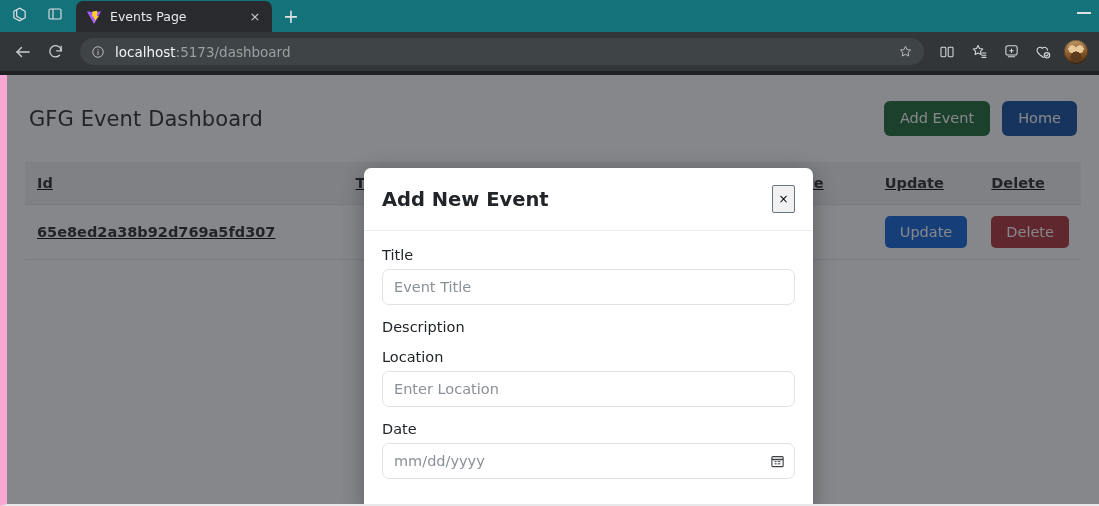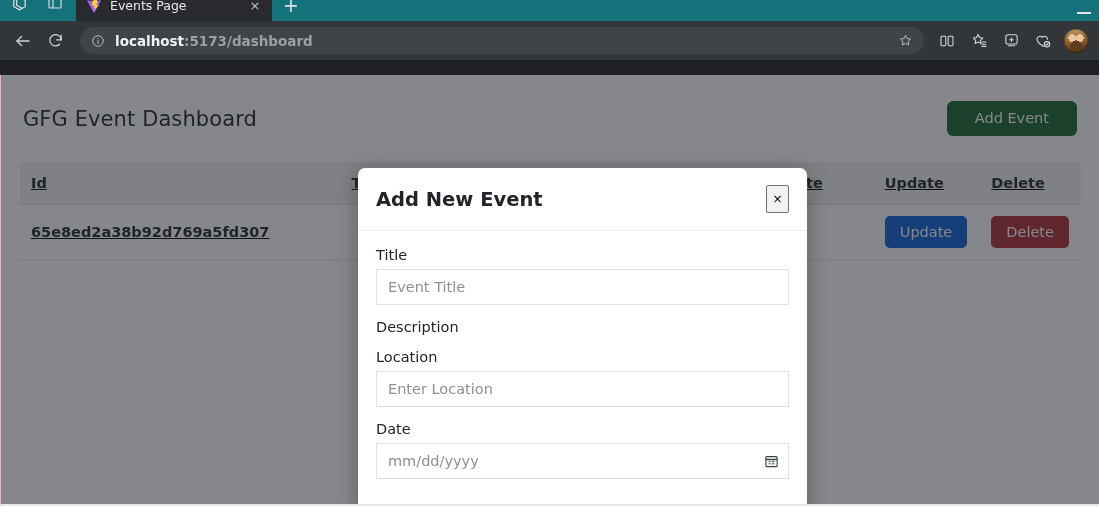--- a/index.html
+++ b/index.html
@@ -7,21 +7,21 @@
     width: 1099px; height: 506px;
     overflow: hidden;
     font-family: "DejaVu Sans", "Liberation Sans", sans-serif;
     background: #202124;
   }
 
   
   #browser { width: 1099px; height: 506px; position: relative; }
 
   #tabstrip {
-    height: 21px; background: #14727b;
+    height: 32px; background: #14727b;
     display: flex; align-items: flex-end;
     position: relative;
   }
   .chrome-btn {
     width: 30px; height: 30px; margin: 0 2px 3px 4px;
     display: flex; align-items: center; justify-content: center;
     border-radius: 5px; cursor: pointer;
   }
   .chrome-btn svg { display: block; }
 
@@ -61,21 +61,20 @@
   .nav-btn {
     width: 30px; height: 30px; border-radius: 15px;
     display: flex; align-items: center; justify-content: center;
     color: #cdd0d3; cursor: pointer; flex: 0 0 30px;
   }
   #omnibox {
     flex: 1 1 auto; height: 27px; background: #3f4447;
     border-radius: 14px; margin: 0 6px 0 8px;
     display: flex; align-items: center; padding: 0 6px 0 11px; gap: 9px;
     cursor: text;
-    font-weight: bold;
   }
   .info-icon { flex: 0 0 15px; display: flex; align-items: center; }
   #url-text {
     flex: 1 1 auto; font-size: 13.5px; color: #9aa0a6;
     white-space: nowrap; overflow: hidden;
   }
   #url-text .host { color: #f1f3f4; }
   .omni-star {
     width: 26px; height: 26px; border-radius: 13px;
     display: flex; align-items: center; justify-content: center; cursor: pointer;
@@ -94,39 +93,39 @@
       radial-gradient(circle at 66% 38%, #e8c79a 0 17%, transparent 18%),
       linear-gradient(170deg, #c9a06a 0%, #8a5a2b 55%, #3c2512 100%);
     box-shadow: inset 0 0 0 1px rgba(0,0,0,.35);
   }
 
   
   #viewport {
     position: absolute; left: 0; top: 75px;
     width: 1099px; height: 431px;
     background: #c2410c;
-    border-left: 1px solid #f9a8d4;
+    border-left: 7px solid #f9a8d4;
     border-bottom: 2px solid #e6e7e8;
     overflow: hidden;
   }
   #page { position: absolute; inset: 0; background: #ffffff; }
 
   .page-header {
     display: flex; align-items: center; justify-content: space-between;
     padding: 26px 22px 0 22px;
   }
   .page-title {
     font-size: 21px; font-weight: 400; color: #212529;
     letter-spacing: .1px;
   }
   .header-actions { display: flex; gap: 12px; }
   .btn {
     border: none; border-radius: 6px; cursor: pointer;
     font-size: 14.5px; font-family: inherit; color: #fff;
-    padding: 9px 28px; line-height: 1.2;
+    padding: 9px 16px; line-height: 1.2;
   }
   .btn-green { background: #14632e; }
   .btn-blue  { background: #0d47a1; }
 
   .table-wrap { margin: 26px 18px 0 18px; }
   table { width: 100%; border-collapse: collapse; font-size: 14.5px; text-decoration: underline; }
   thead th {
     text-align: left; padding: 13px 12px;
     font-weight: 700; color: #212529;
     background: #f1f2f3;
@@ -176,21 +175,21 @@
     font-family: inherit; padding: 0;
   }
   .modal-body { padding: 16px 18px 22px 18px; }
   .form-group { margin-bottom: 14px; }
   .form-label {
     display: block; font-size: 14.5px; color: #212529;
     margin-bottom: 6px;
   }
   .form-control {
     width: 100%; height: 36px;
-    border: 1px solid #dee2e6; border-radius: 0;
+    border: 1px solid #dee2e6; border-radius: 7px;
     background: #fff;
     padding: 0 11px;
     font-size: 14.5px; font-family: inherit; color: #212529;
   }
   .form-control::placeholder { color: #8a9097; }
   .date-wrap { position: relative; }
   .date-wrap .form-control { padding-right: 36px; color: #6c757d; }
   .cal-icon {
     position: absolute; right: 10px; top: 50%;
     transform: translateY(-50%);
@@ -291,20 +290,21 @@
     <div class="avatar"></div>
   </div>
 
   <div id="viewport">
     <div id="page">
 
       <div class="page-header">
         <div class="page-title">GFG Event Dashboard</div>
         <div class="header-actions">
           <button class="btn btn-green">Add Event</button>
+          <button class="btn btn-blue">Home</button>
         </div>
       </div>
 
       <div class="table-wrap">
         <table>
           <thead>
             <tr>
               <th style="width:31%">Id</th>
               <th style="width:16%">Title</th>
               <th style="width:16%">Description</th>

